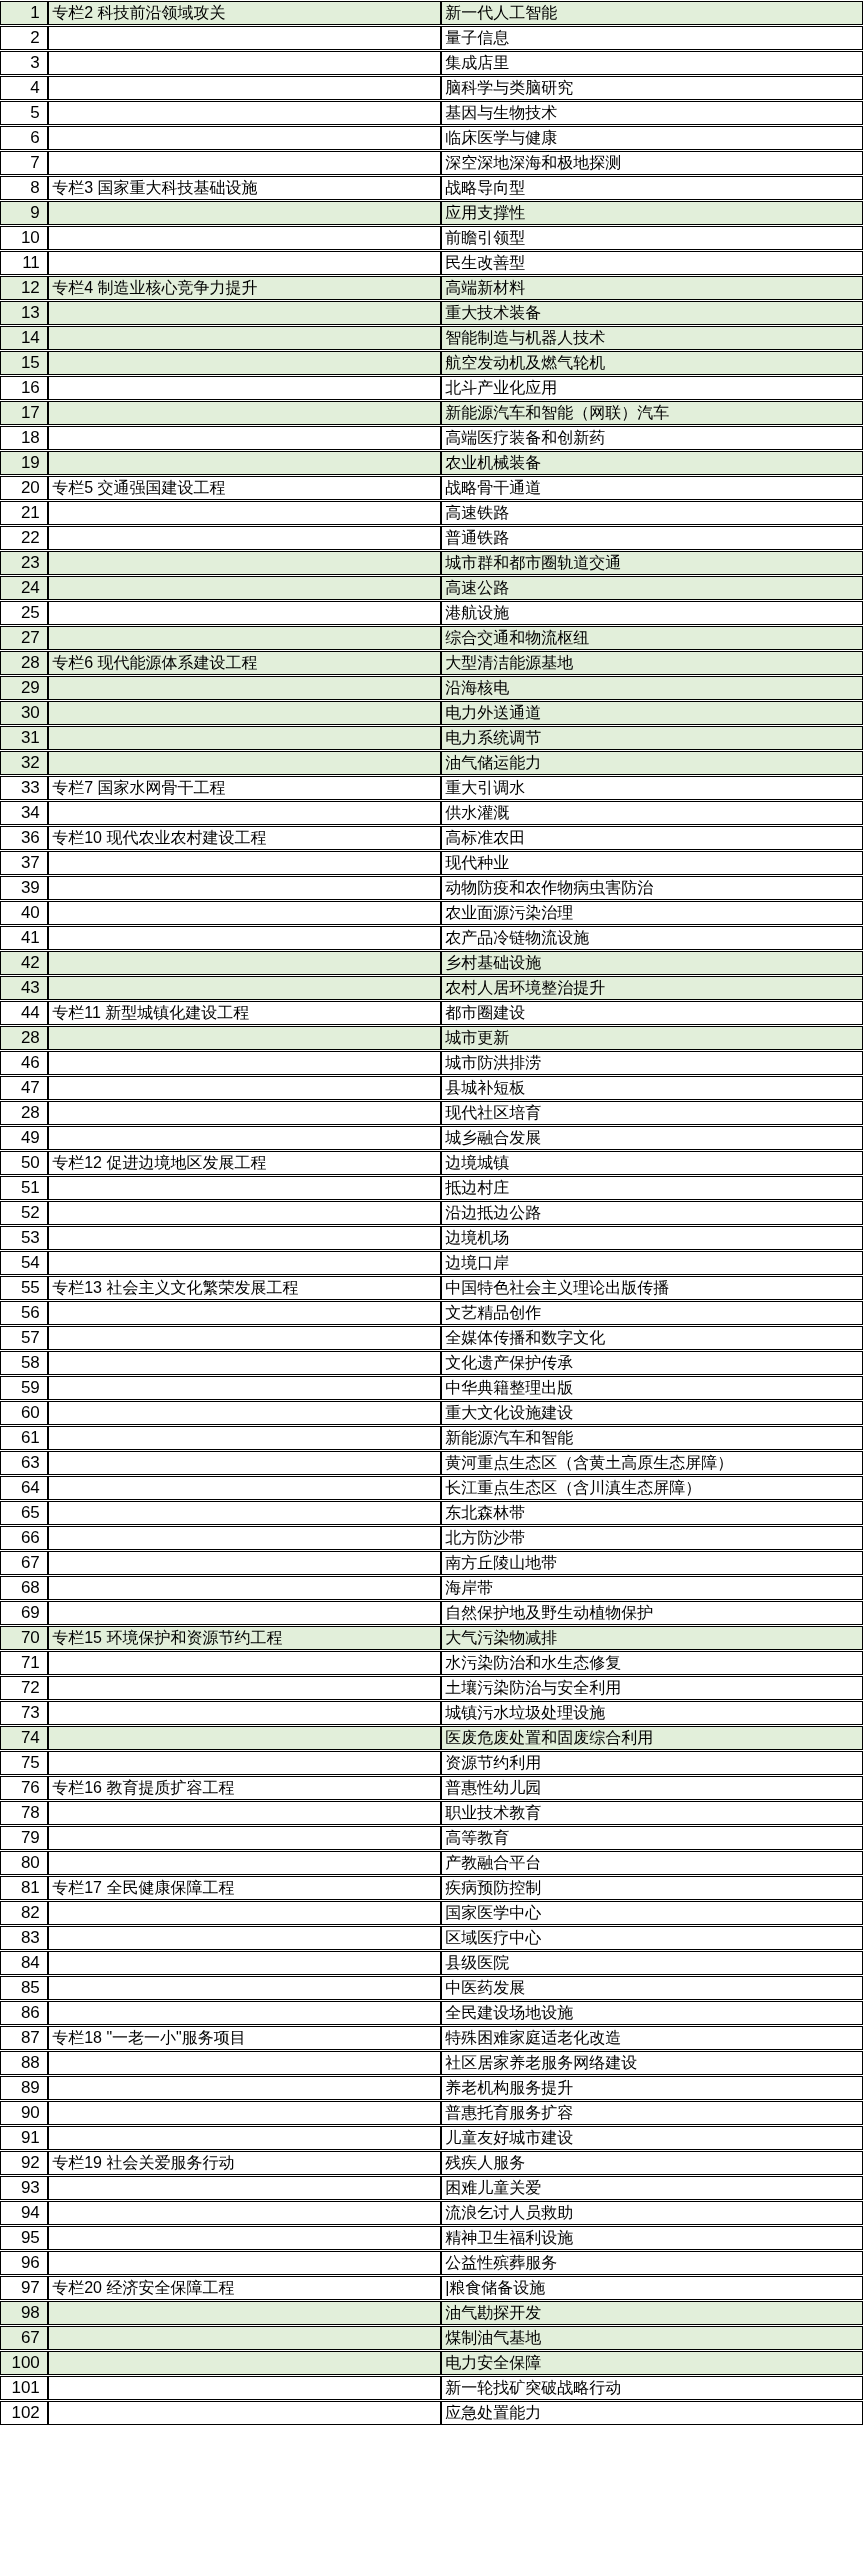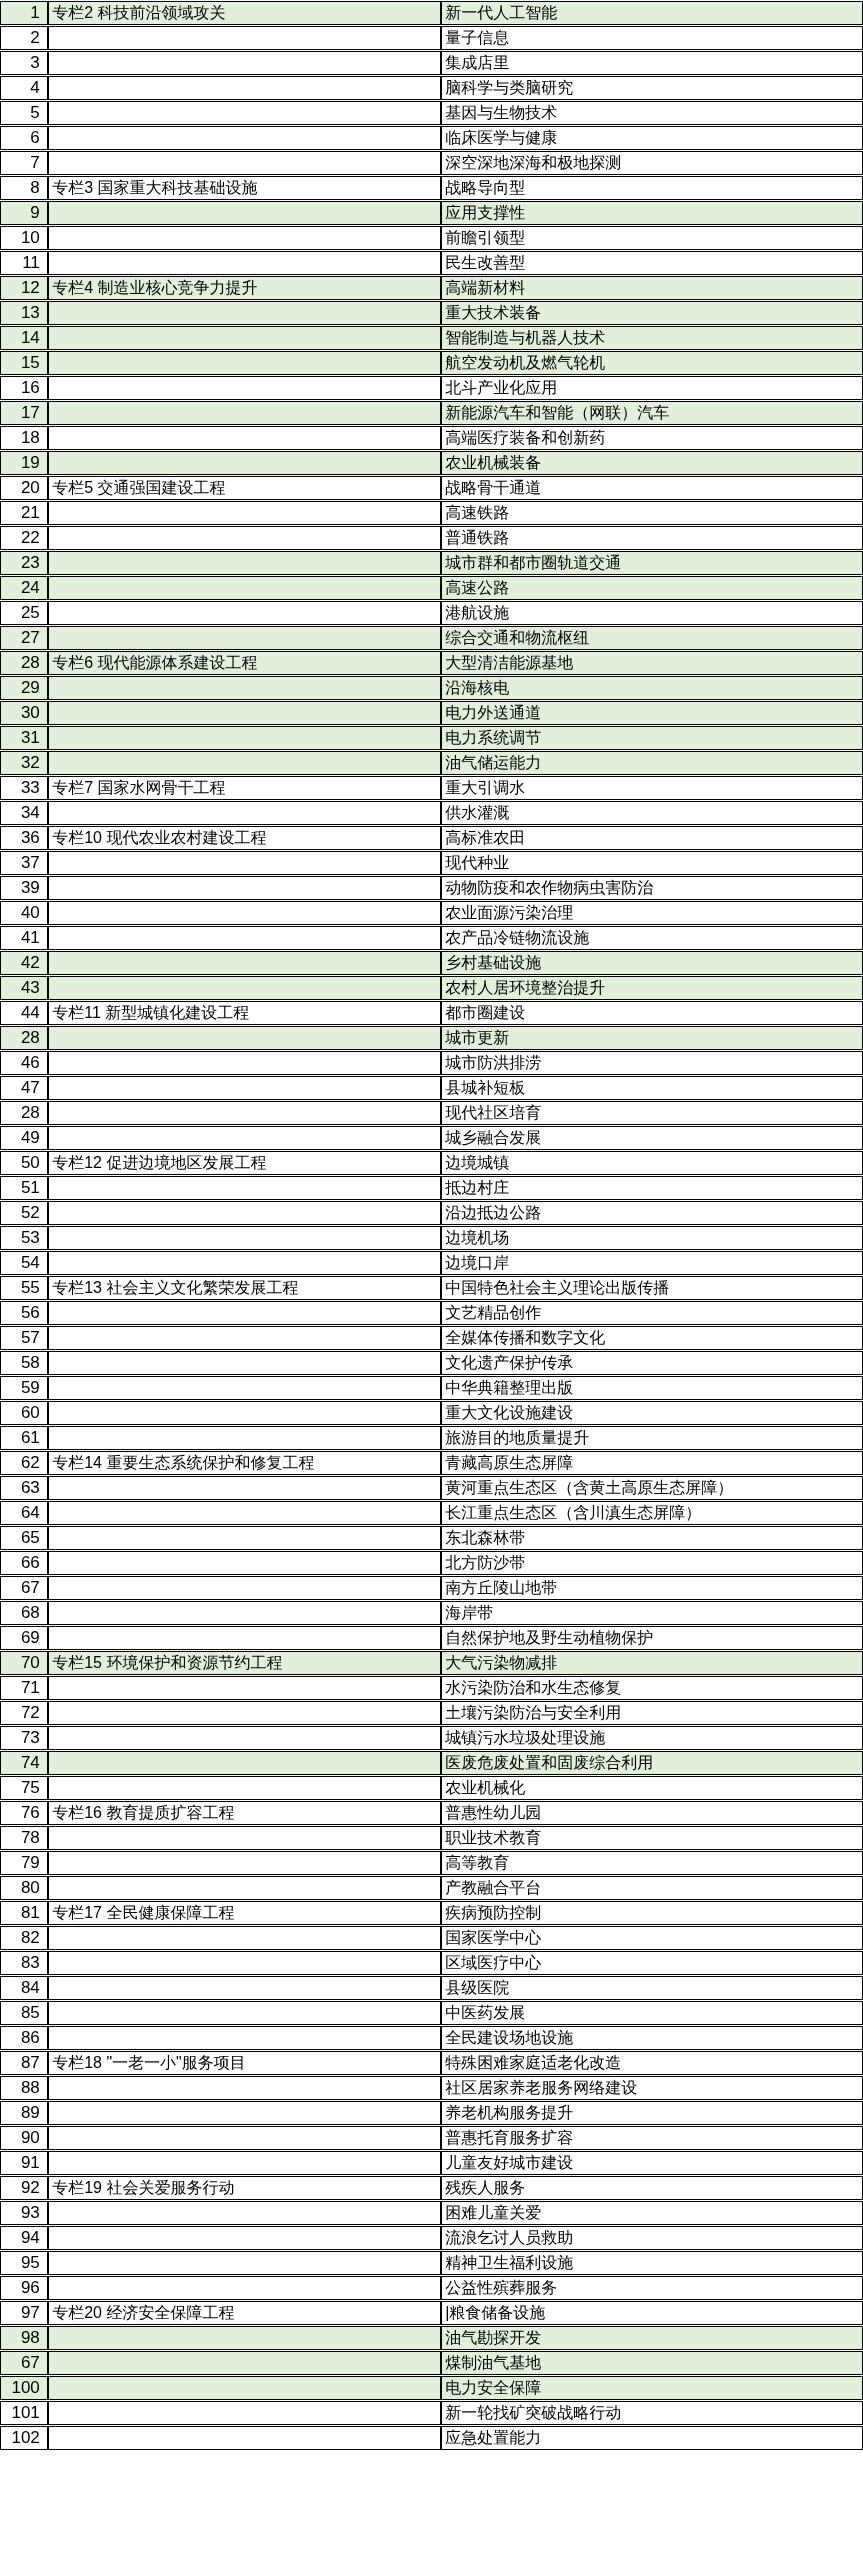--- a/index.html
+++ b/index.html
@@ -325,26 +325,21 @@
         <td class="item" data-name="item-cell">中华典籍整理出版</td>
       </tr>
       <tr data-name="table-row">
         <td class="num" data-name="row-number-cell">60</td>
         <td class="cat" data-name="category-cell"></td>
         <td class="item" data-name="item-cell">重大文化设施建设</td>
       </tr>
       <tr data-name="table-row">
         <td class="num" data-name="row-number-cell">61</td>
         <td class="cat" data-name="category-cell"></td>
-        <td class="item" data-name="item-cell">旅游目的地质量提升</td>
-      </tr>
-      <tr data-name="table-row">
-        <td class="num" data-name="row-number-cell">62</td>
-        <td class="cat" data-name="category-cell">专栏14 重要生态系统保护和修复工程</td>
-        <td class="item" data-name="item-cell">青藏高原生态屏障</td>
+        <td class="item" data-name="item-cell">新能源汽车和智能</td>
       </tr>
       <tr data-name="table-row">
         <td class="num" data-name="row-number-cell">63</td>
         <td class="cat" data-name="category-cell"></td>
         <td class="item" data-name="item-cell">黄河重点生态区（含黄土高原生态屏障）</td>
       </tr>
       <tr data-name="table-row">
         <td class="num" data-name="row-number-cell">64</td>
         <td class="cat" data-name="category-cell"></td>
         <td class="item" data-name="item-cell">长江重点生态区（含川滇生态屏障）</td>
@@ -395,21 +390,21 @@
         <td class="item" data-name="item-cell">城镇污水垃圾处理设施</td>
       </tr>
       <tr data-name="table-row" class="hl">
         <td class="num" data-name="row-number-cell">74</td>
         <td class="cat" data-name="category-cell"></td>
         <td class="item" data-name="item-cell">医废危废处置和固废综合利用</td>
       </tr>
       <tr data-name="table-row">
         <td class="num" data-name="row-number-cell">75</td>
         <td class="cat" data-name="category-cell"></td>
-        <td class="item" data-name="item-cell">农业机械化</td>
+        <td class="item" data-name="item-cell">资源节约利用</td>
       </tr>
       <tr data-name="table-row">
         <td class="num" data-name="row-number-cell">76</td>
         <td class="cat" data-name="category-cell">专栏16 教育提质扩容工程</td>
         <td class="item" data-name="item-cell">普惠性幼儿园</td>
       </tr>
       <tr data-name="table-row">
         <td class="num" data-name="row-number-cell">78</td>
         <td class="cat" data-name="category-cell"></td>
         <td class="item" data-name="item-cell">职业技术教育</td>

